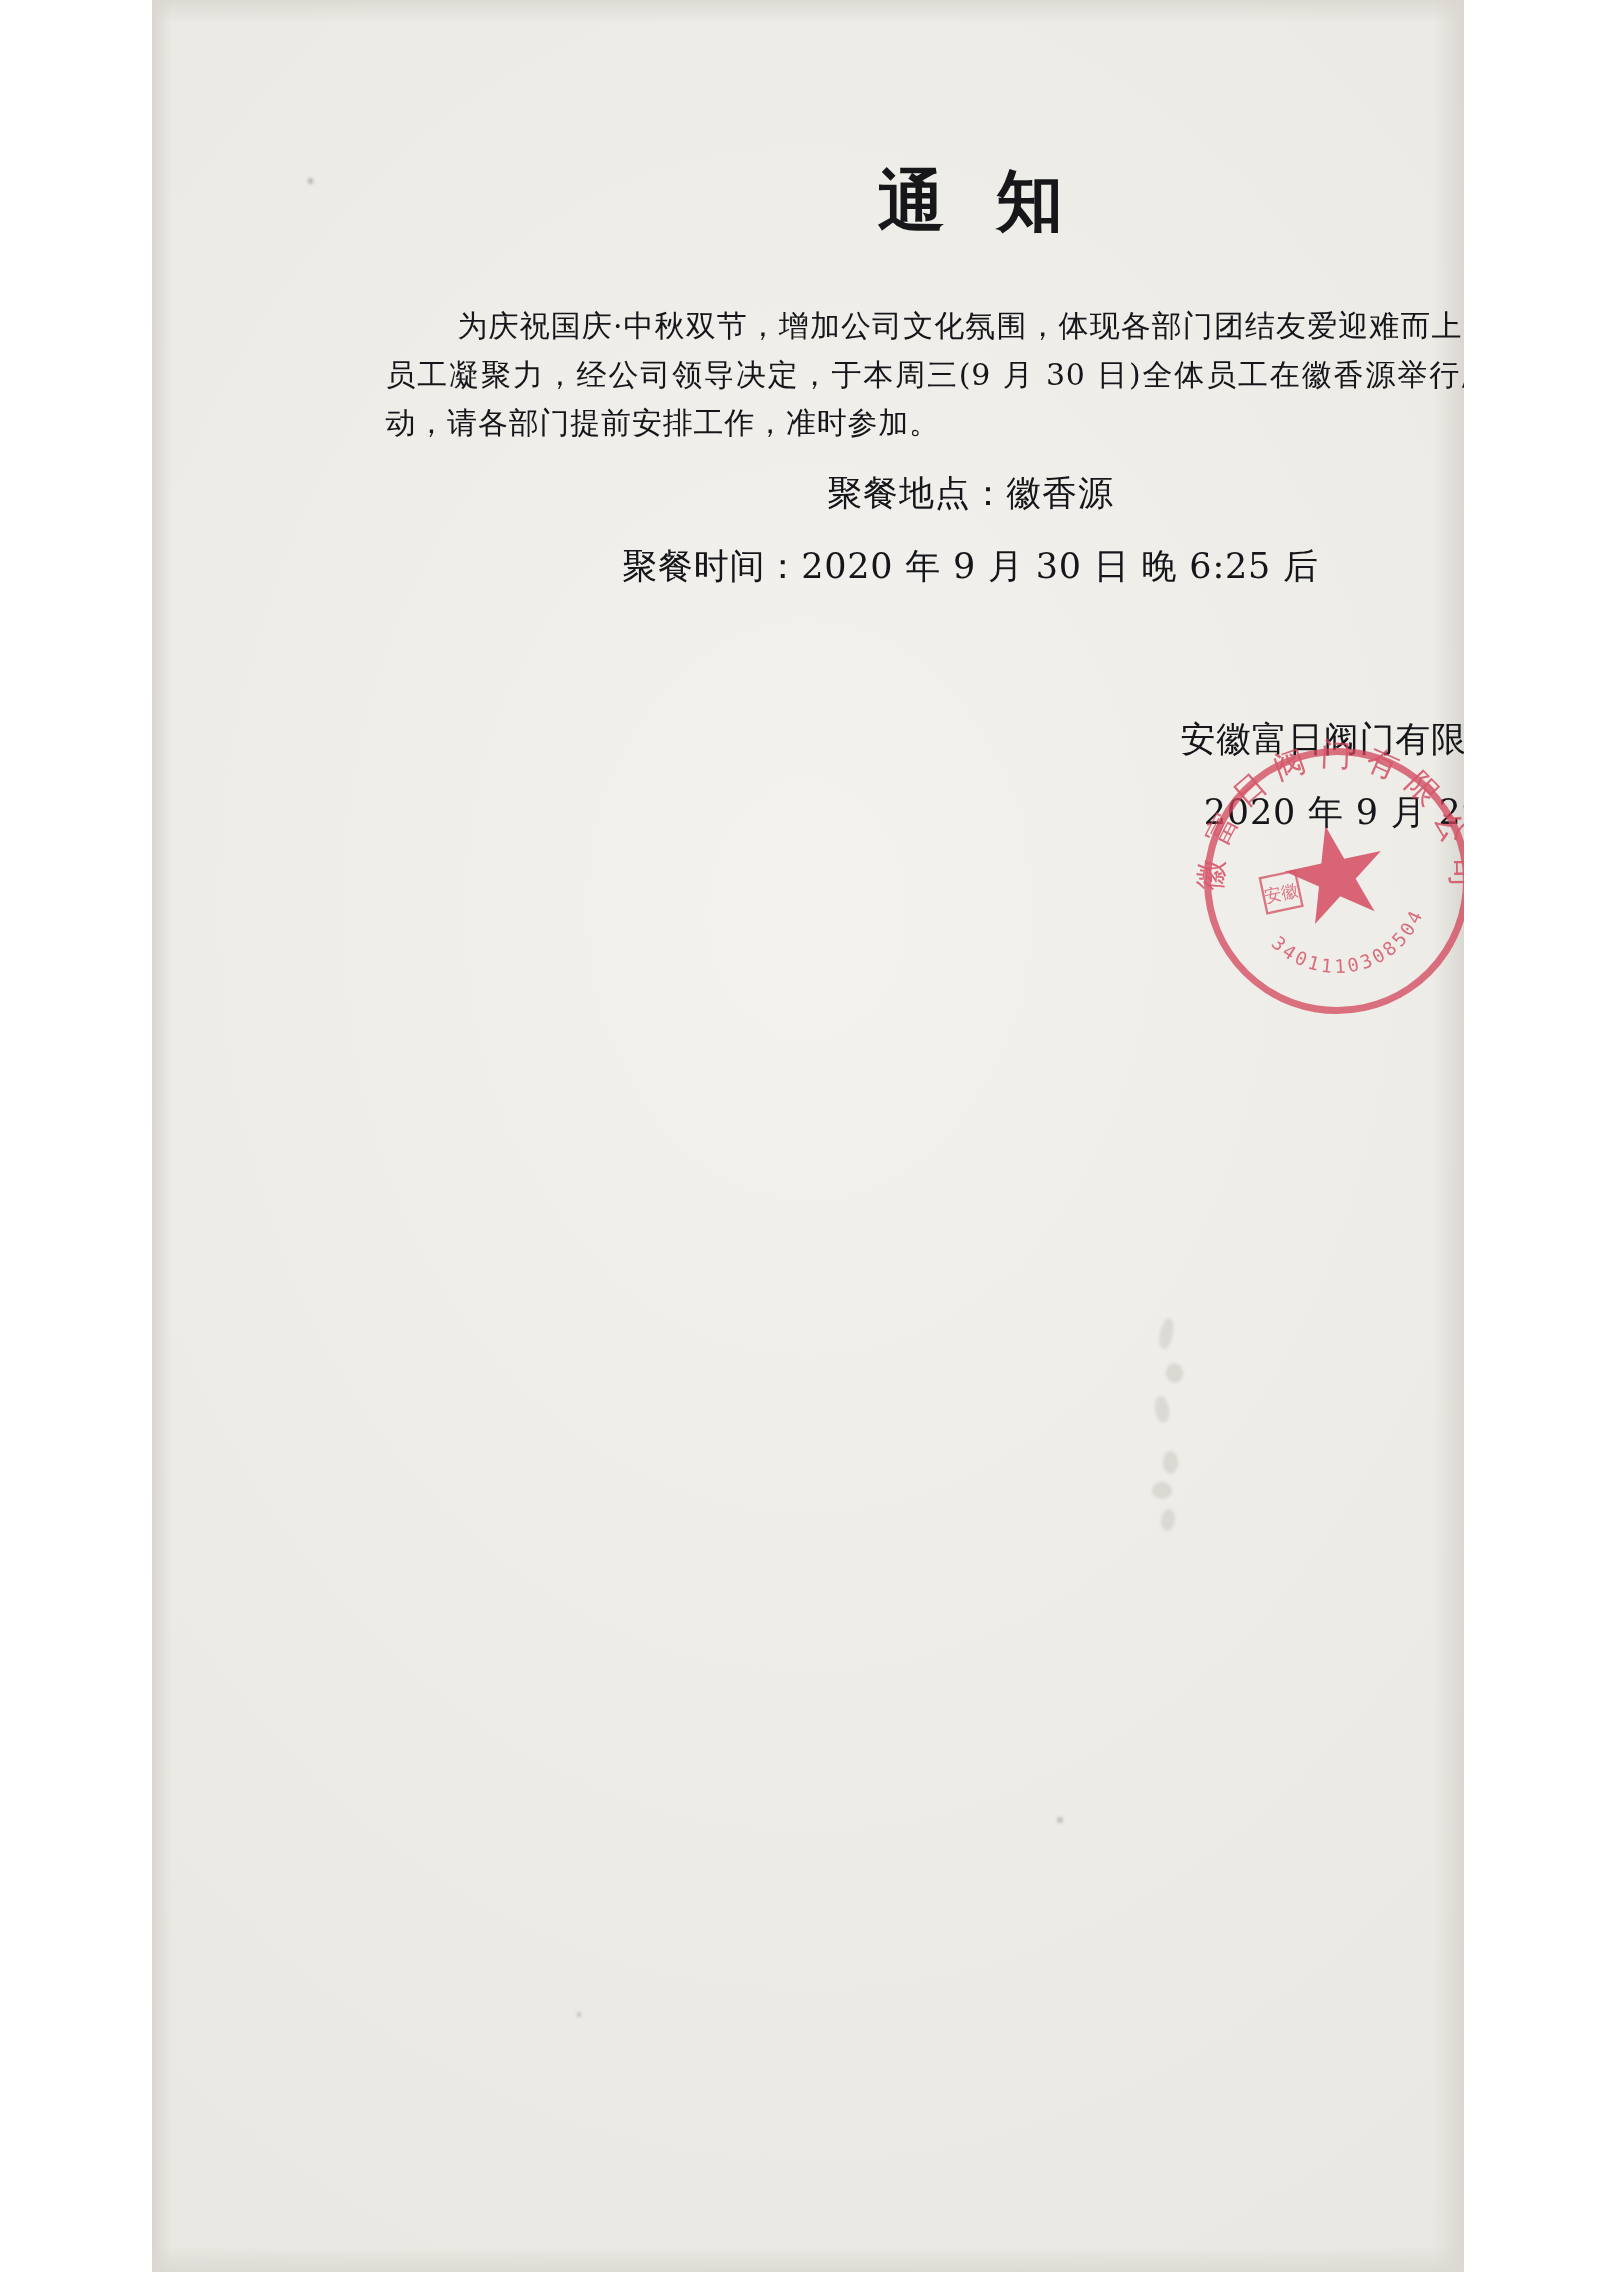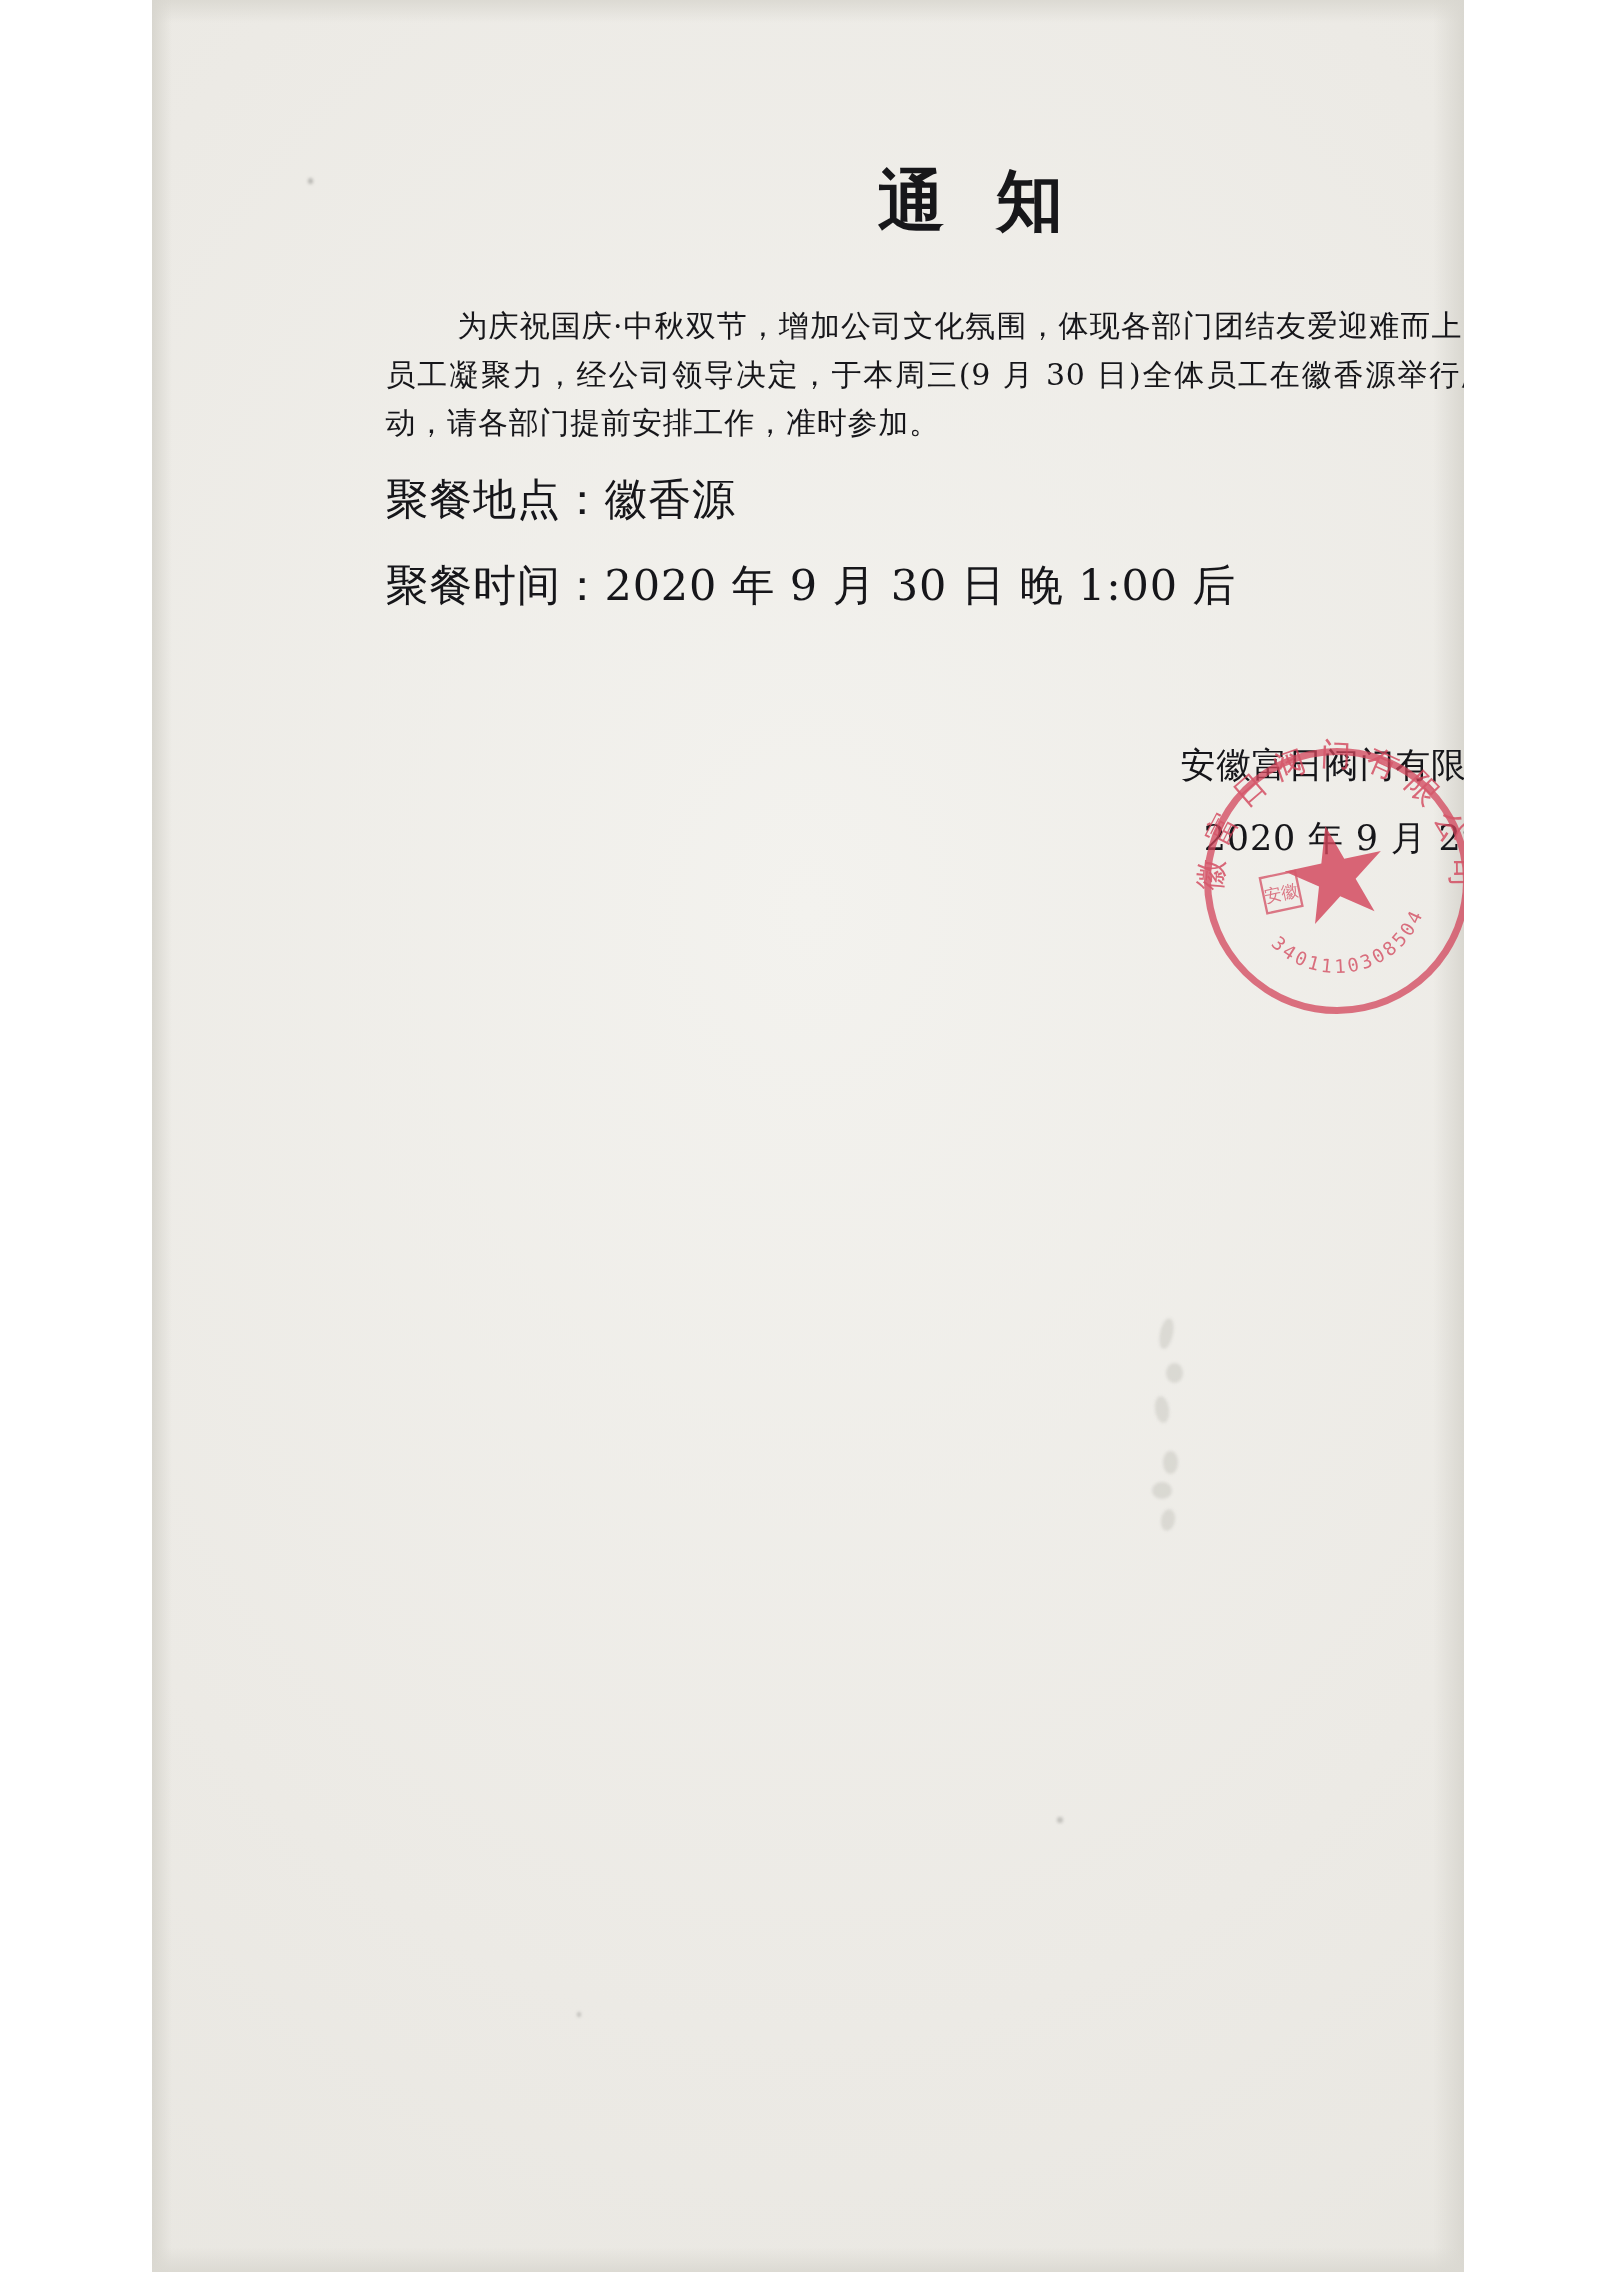--- a/index.html
+++ b/index.html
@@ -74,25 +74,26 @@
     line-height: 1.62;
     color: #16161a;
     text-align: justify;
     text-justify: inter-ideograph;
     margin: 0;
     text-indent: 72px;
     letter-spacing: 0.8px;
   }
 
   .meta-line {
-    font-size: 43px;
+    font-size: 35px;
     line-height: 1.62;
     color: #16161a;
     margin: 17px 0 0 0;
     letter-spacing: 0.8px;
+    text-align: center;
   }
 
   .sign-block {
     margin-top: 117px;
     text-align: right;
     padding-right: 17px;
   }
   .sign-line {
     font-size: 35px;
     line-height: 1.55;
@@ -146,21 +147,21 @@
   <div class="paper-edge-bottom"></div>
 
   <div class="doc-body">
 
     <h1 class="doc-title">通 知</h1>
 
     <p class="para">为庆祝国庆·中秋双节，增加公司文化氛围，体现各部门团结友爱迎难而上，增加员工凝聚力，经公司领导决定，于本周三(9 月 30 日)全体员工在徽香源举行庆祝活动，请各部门提前安排工作，准时参加。</p>
 
     <p class="meta-line">聚餐地点：徽香源</p>
 
-    <p class="meta-line">聚餐时间：2020 年 9 月 30 日 晚 1:00 后</p>
+    <p class="meta-line">聚餐时间：2020 年 9 月 30 日 晚 6:25 后</p>
 
     <div class="sign-block">
       <p class="sign-line">安徽富日阀门有限公司</p>
       <p class="sign-line sign-date">2020 年 9 月 29 日</p>
     </div>
   </div>
 
   <div class="seal">
     <svg viewBox="0 0 400 400" width="312" height="312" xmlns="http://www.w3.org/2000/svg">
       <defs>

